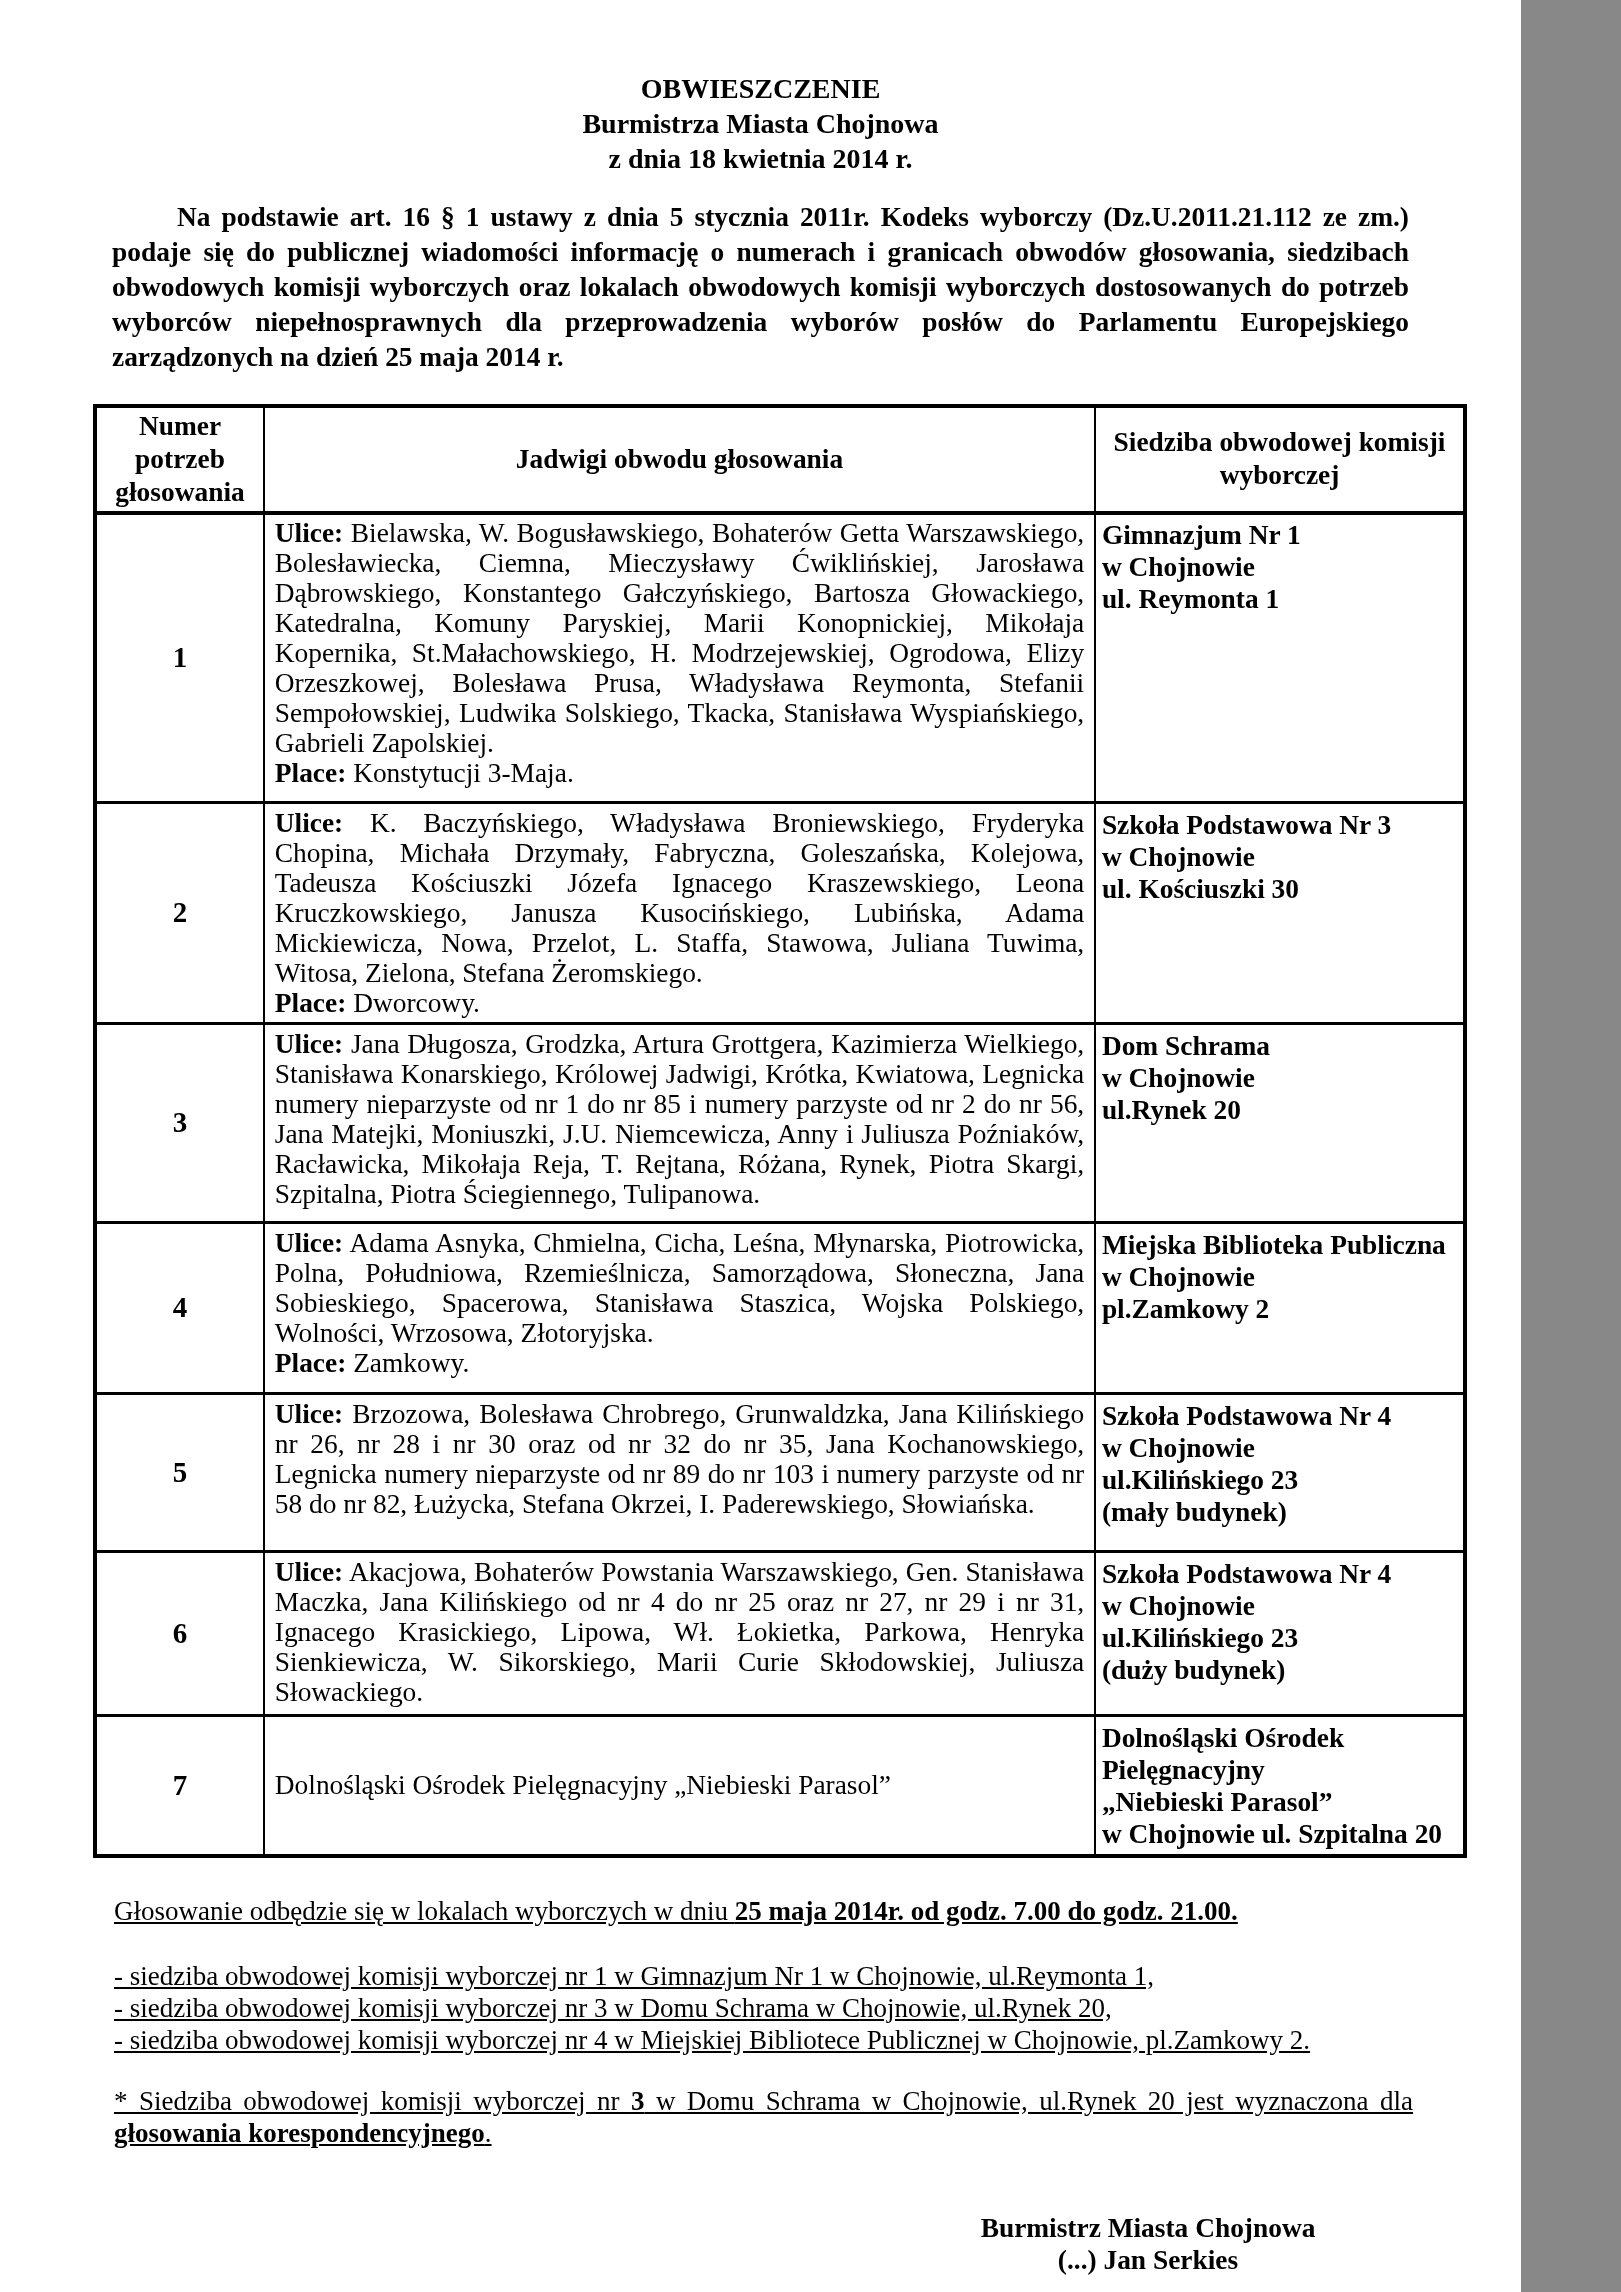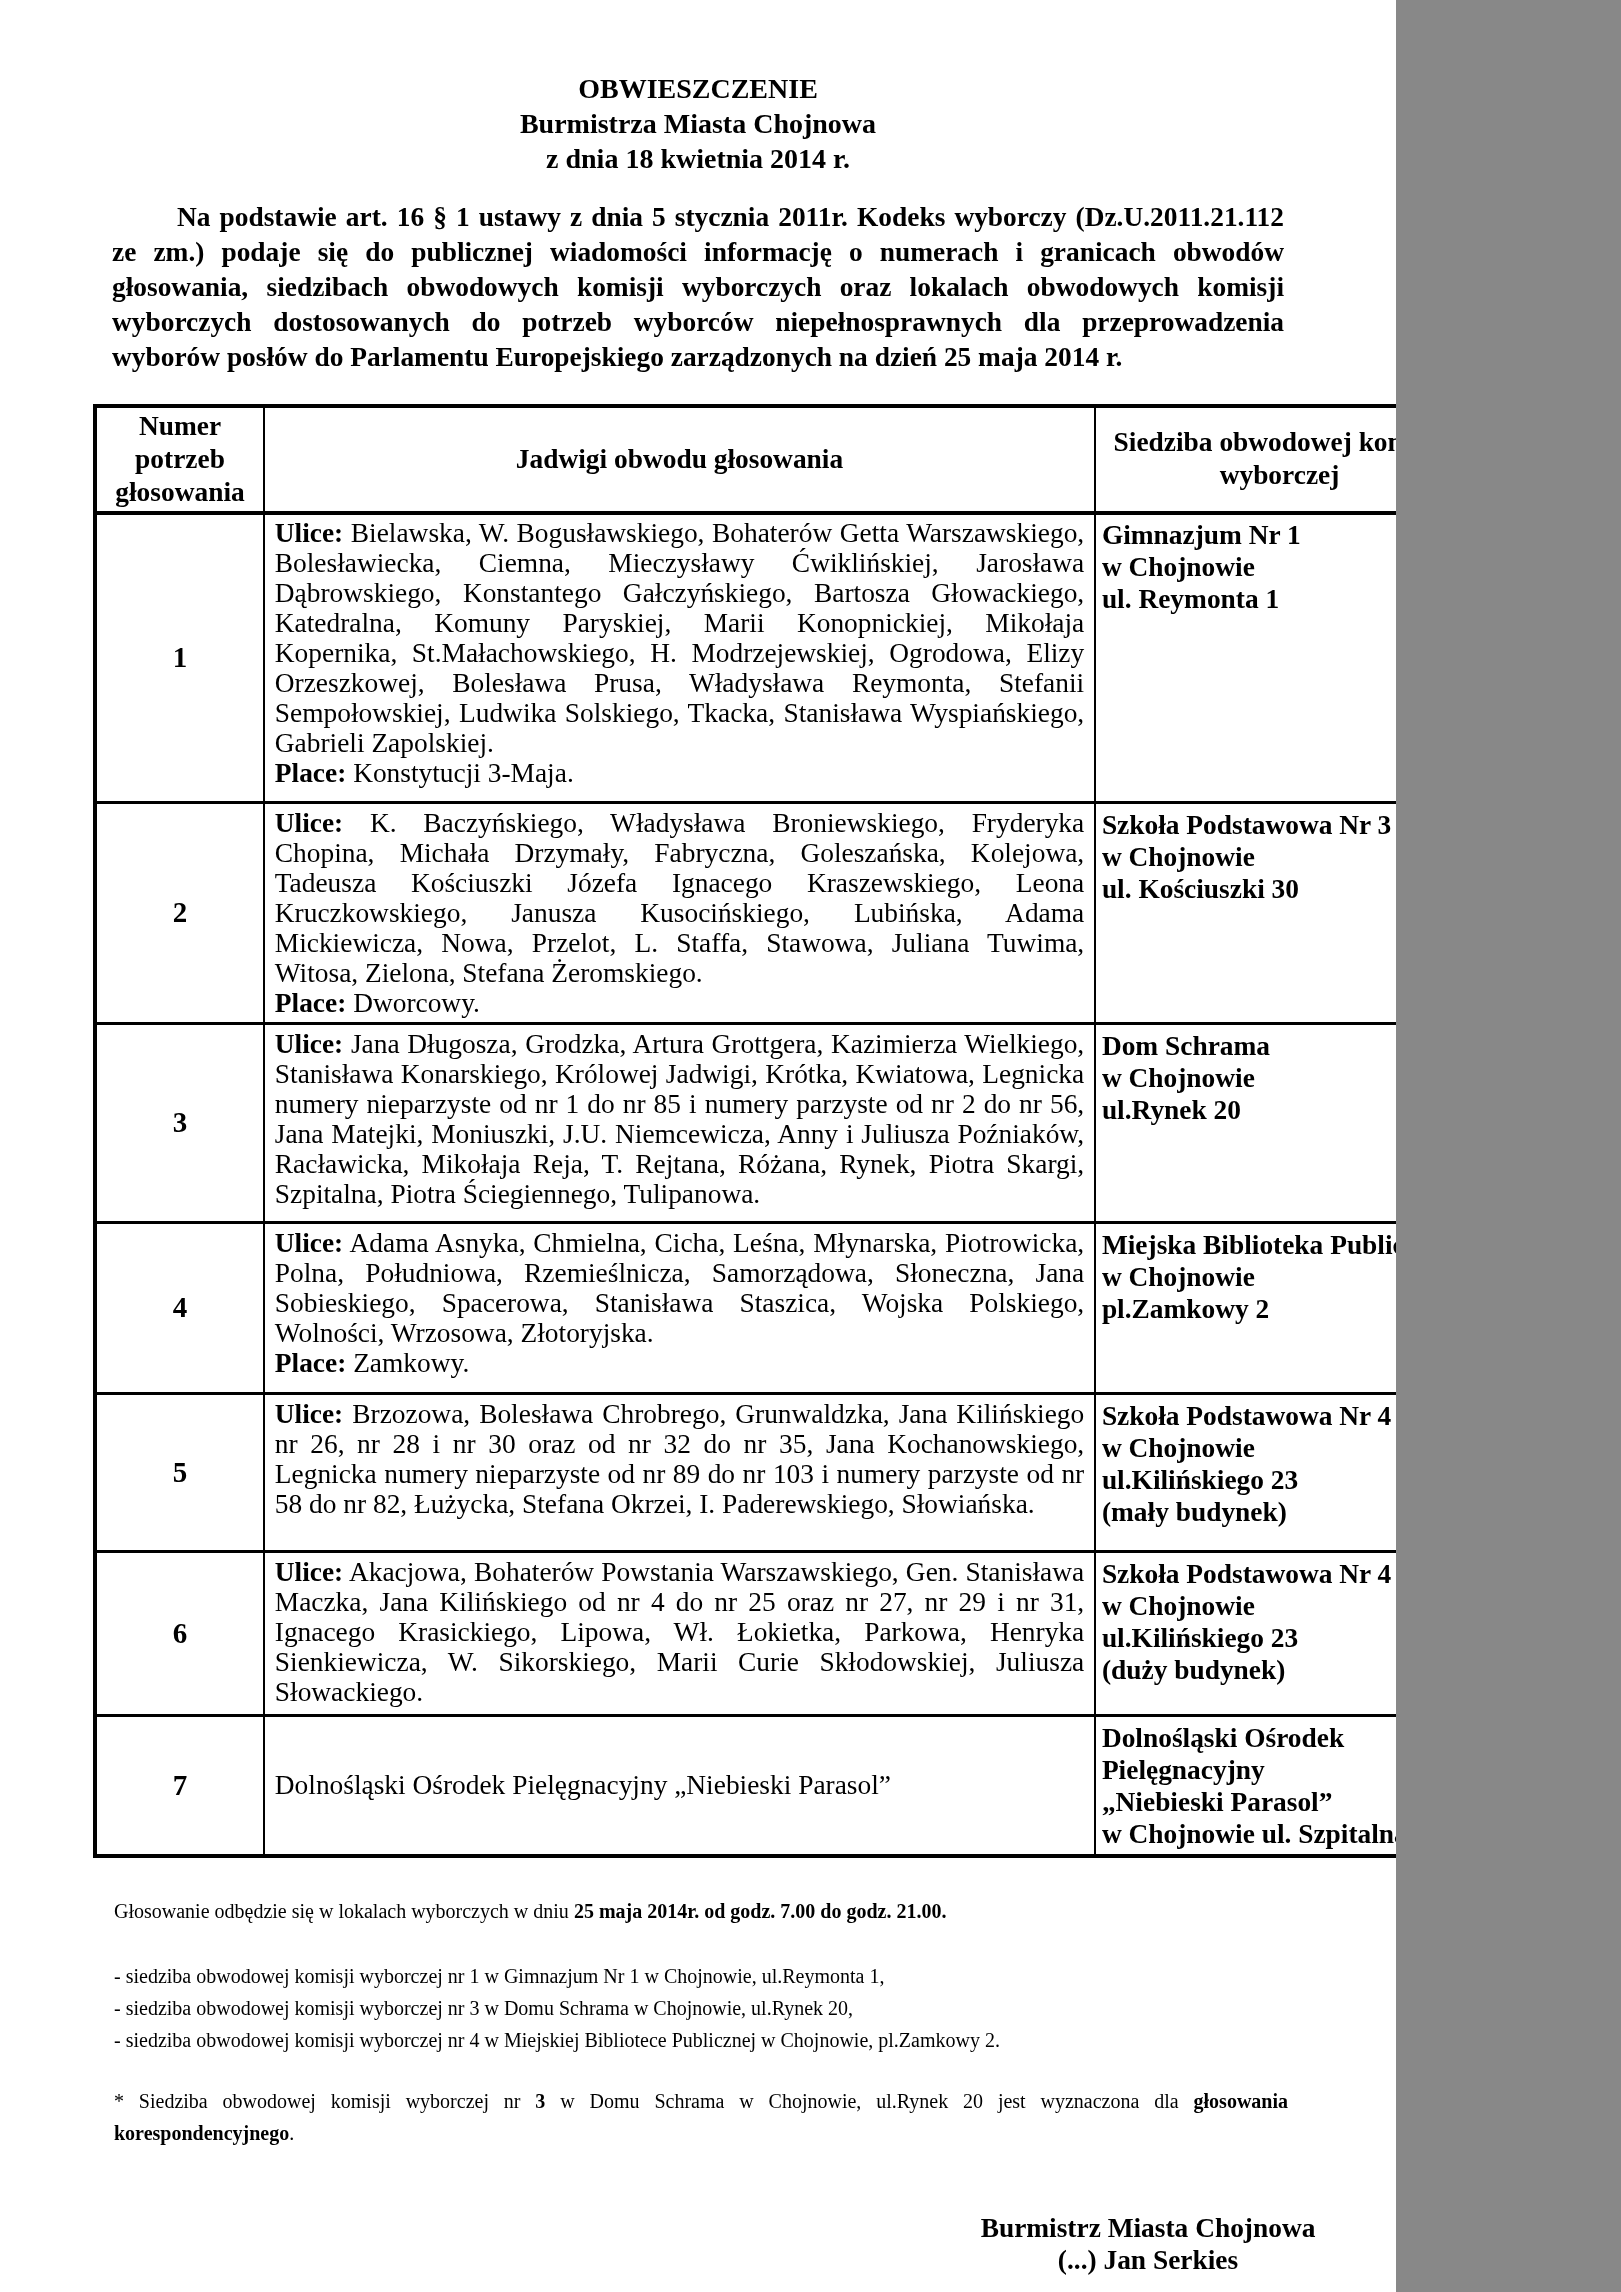--- a/index.html
+++ b/index.html
@@ -1,18 +1,18 @@
 <!DOCTYPE html>
 <html lang="pl"><head>
 <meta charset="utf-8">
 <style>
   html, body { margin: 0; padding: 0; background: #888; }
   .page {
     position: relative;
-    width: 1396px;
+    width: 1521px;
     height: 2293px;
     background: #ffffff;
     color: #000;
     font-family: "Liberation Serif", "DejaVu Serif", serif;
     overflow: hidden;
   }
   
   .title-block {
     margin: 71px 0 0 0;
     text-align: center;
@@ -69,21 +69,21 @@
   .doc-table td.bounds p { margin: 0; text-align: justify; }
   .doc-table td.bounds.center-v { vertical-align: middle; }
   .doc-table td.bounds.center-v p { text-align: left; }
   .doc-table td.venue {
     padding: 4.9px 5.9px 3.9px 5.9px;
     font-weight: bold;
     font-size: 27.4px;
     line-height: 32px;
   }
   
-  .footer-text { font-size: 20px; }
+  .footer-text { font-size: 27px; text-decoration: underline; }
   .voting-line {
     margin: 37px 108px 0 114px;
     line-height: 32px;
   }
   .accessible-block {
     margin: 33px 108px 0 114px;
     line-height: 32px;
   }
   .postal-para {
     margin: 29px 108px 0 114px;

